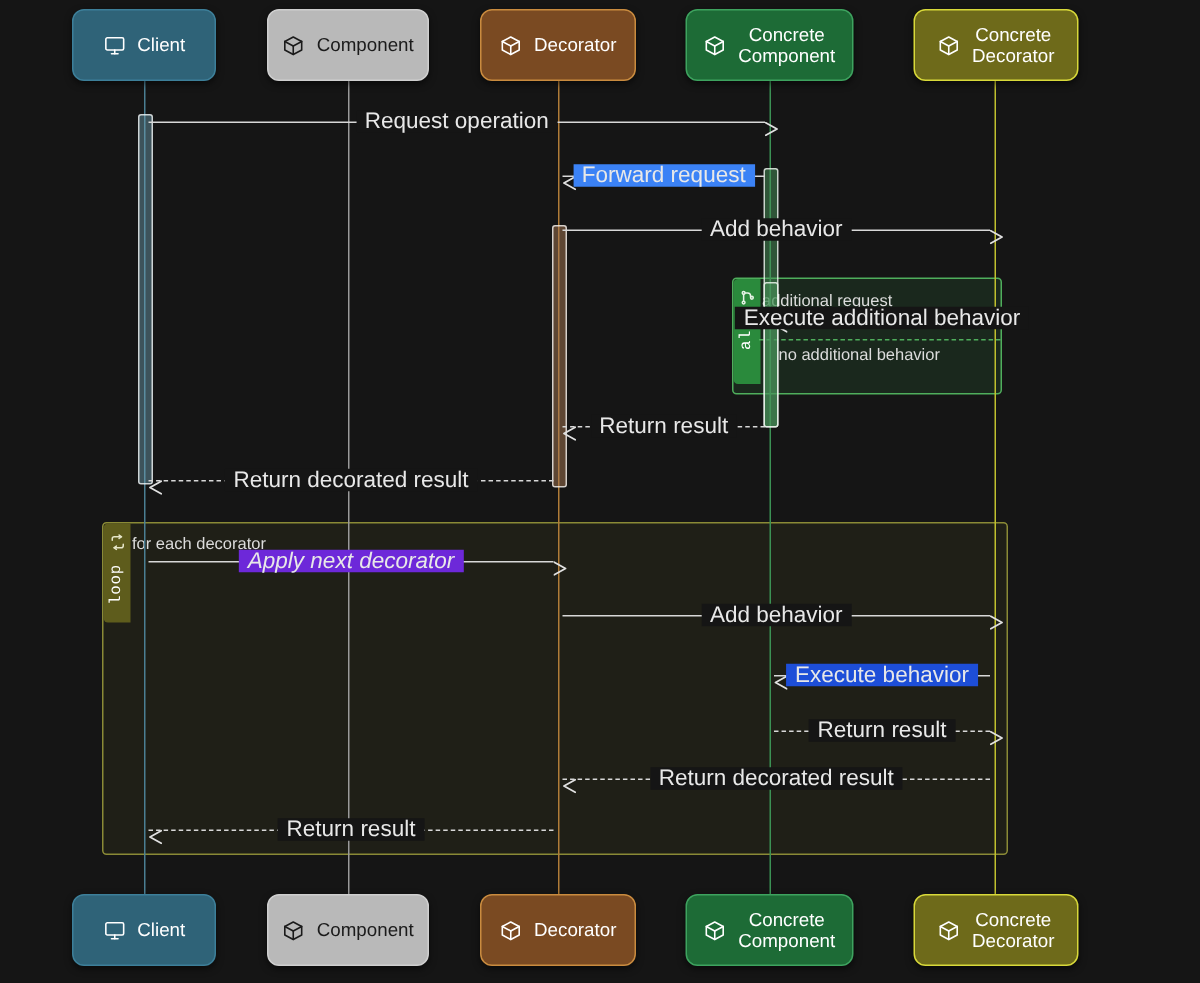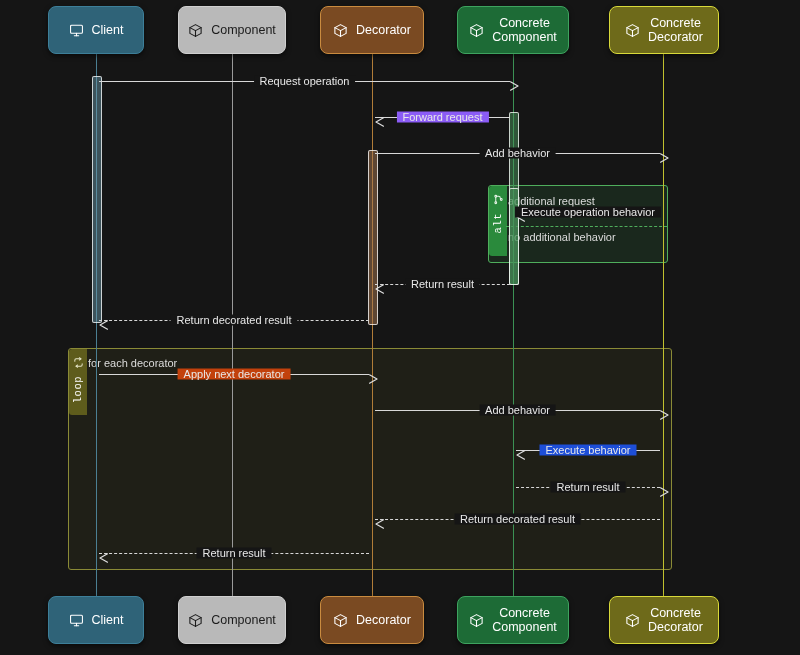--- a/index.html
+++ b/index.html
@@ -79,21 +79,21 @@
     transform: translateY(-50%);
   }
   .msg .cap svg { display:block; }
   .msg .txt {
     position: absolute;
     top: 50%;
     left: 50%;
     transform: translate(-50%, -50%);
     background: transparent;
     color: #e8e8e8;
-    font-size: 11px;
+    font-size: 15px;
     white-space: nowrap;
     padding: 0 6px;
     line-height: 1;
   }
   .msg .txt-bg {
     position: absolute;
     top: 50%;
     left: 50%;
     transform: translate(-50%, -50%);
     height: 13px;
@@ -146,21 +146,21 @@
             <circle cx="6" cy="5" r="2"></circle>
             <circle cx="6" cy="19" r="2"></circle>
             <circle cx="18" cy="12" r="2"></circle>
             <path d="M6 7v10"></path>
             <path d="M8 5h4a4 4 0 0 1 4 4v1"></path>
           </svg></span>
         <span class="tab-label">alt</span>
       </div>
     </div>
     <div class="frame-cond" style="left: 508px; top: 195px;">additional request</div>
-    <div class="frame-cond" style="left: 508px; top: 231px;">no additional behavior</div>
+    <div class="frame-cond" style="left: 508px; top: 231px; padding-left: 11px;">no additional behavior</div>
     <div class="frame-divider" style="left: 506px; top: 226px; width: 161px; border-top: 1px dashed rgb(79, 174, 92);"></div>
     <div class="frame" style="left: 68px; top: 348px; width: 604px; height: 222px; border: 1px solid rgb(138, 138, 54); background: rgba(120, 118, 44, 0.11);">
       <div class="frame-tab" style="height: 66px; background: rgb(94, 92, 28);">
         <span><svg width="11" height="11" viewBox="0 0 24 24" fill="none" stroke="#e6e6c8" stroke-width="2.2" stroke-linecap="round" stroke-linejoin="round">
             <path d="M4 9V7a3 3 0 0 1 3-3h10"></path>
             <path d="M14 1.5 17.5 4 14 6.5"></path>
             <path d="M20 15v2a3 3 0 0 1-3 3H7"></path>
             <path d="M10 22.5 6.5 20 10 17.5"></path>
           </svg></span>
         <span class="tab-label">loop</span>
@@ -187,41 +187,41 @@
       <div class="txt" style="background: rgb(21, 21, 21);">Request operation</div>
     </div>
     <div class="msg" style="left: 375px; top: 109px; width: 135px;">
       <div class="line"></div>
       <div class="cap" style="left: 0px;">
         <svg width="9" height="10" viewBox="0 0 9 10">
           <path d="M8.5 0.8 L1 5 L8.5 9.2" fill="none" stroke="#e0e0e0" stroke-width="1.2" stroke-linecap="round" stroke-linejoin="round"></path>
         </svg>
       </div>
       <div class="txt-bg" style="background: transparent;"></div>
-      <div class="txt" style="background: #8b5cf6; text-align: right;">Forward request</div>
+      <div class="txt" style="background: #3b82f6; text-align: right;">Forward request</div>
     </div>
     <div class="msg" style="left: 375px; top: 145px; width: 285px;">
       <div class="line"></div>
       <div class="cap" style="right: 0px;">
         <svg width="9" height="10" viewBox="0 0 9 10">
           <path d="M0.5 0.8 L8 5 L0.5 9.2" fill="none" stroke="#e0e0e0" stroke-width="1.2" stroke-linecap="round" stroke-linejoin="round"></path>
         </svg>
       </div>
       <div class="txt-bg" style="background: transparent;"></div>
       <div class="txt" style="background: rgb(21, 21, 21);">Add behavior</div>
     </div>
     <div class="msg" style="left: 516px; top: 204px; width: 144px;">
       <div class="line"></div>
       <div class="cap" style="left: 0px;">
         <svg width="9" height="10" viewBox="0 0 9 10">
           <path d="M8.5 0.8 L1 5 L8.5 9.2" fill="none" stroke="#e0e0e0" stroke-width="1.2" stroke-linecap="round" stroke-linejoin="round"></path>
         </svg>
       </div>
       <div class="txt-bg" style="background: transparent;"></div>
-      <div class="txt" style="background: rgb(21, 21, 21);">Execute operation behavior</div>
+      <div class="txt" style="background: rgb(21, 21, 21);">Execute additional behavior</div>
     </div>
     <div class="msg dashed" style="left: 375px; top: 276px; width: 135px;">
       <div class="line"></div>
       <div class="cap" style="left: 0px;">
         <svg width="9" height="10" viewBox="0 0 9 10">
           <path d="M8.5 0.8 L1 5 L8.5 9.2" fill="none" stroke="#e0e0e0" stroke-width="1.2" stroke-linecap="round" stroke-linejoin="round"></path>
         </svg>
       </div>
       <div class="txt-bg" style="background: transparent;"></div>
       <div class="txt" style="background: rgb(21, 21, 21);">Return result</div>
@@ -237,21 +237,21 @@
       <div class="txt" style="background: rgb(21, 21, 21);">Return decorated result</div>
     </div>
     <div class="msg" style="left: 99px; top: 366px; width: 270px;">
       <div class="line"></div>
       <div class="cap" style="right: 0px;">
         <svg width="9" height="10" viewBox="0 0 9 10">
           <path d="M0.5 0.8 L8 5 L0.5 9.2" fill="none" stroke="#e0e0e0" stroke-width="1.2" stroke-linecap="round" stroke-linejoin="round"></path>
         </svg>
       </div>
       <div class="txt-bg" style="background: transparent;"></div>
-      <div class="txt" style="background: #c2410c;">Apply next decorator</div>
+      <div class="txt" style="background: #6d28d9; font-style: italic;">Apply next decorator</div>
     </div>
     <div class="msg" style="left: 375px; top: 402px; width: 285px;">
       <div class="line"></div>
       <div class="cap" style="right: 0px;">
         <svg width="9" height="10" viewBox="0 0 9 10">
           <path d="M0.5 0.8 L8 5 L0.5 9.2" fill="none" stroke="#e0e0e0" stroke-width="1.2" stroke-linecap="round" stroke-linejoin="round"></path>
         </svg>
       </div>
       <div class="txt-bg" style="background: transparent;"></div>
       <div class="txt" style="background: rgb(21, 21, 21);">Add behavior</div>

